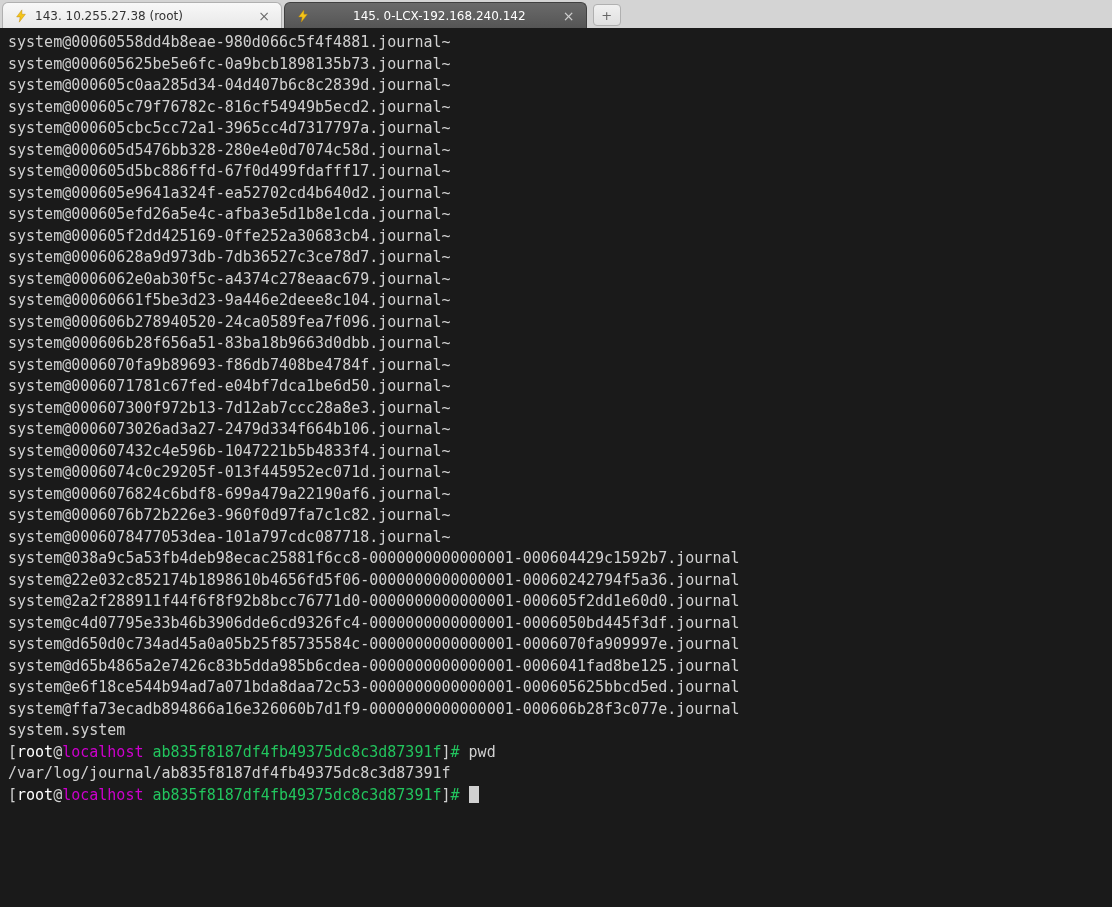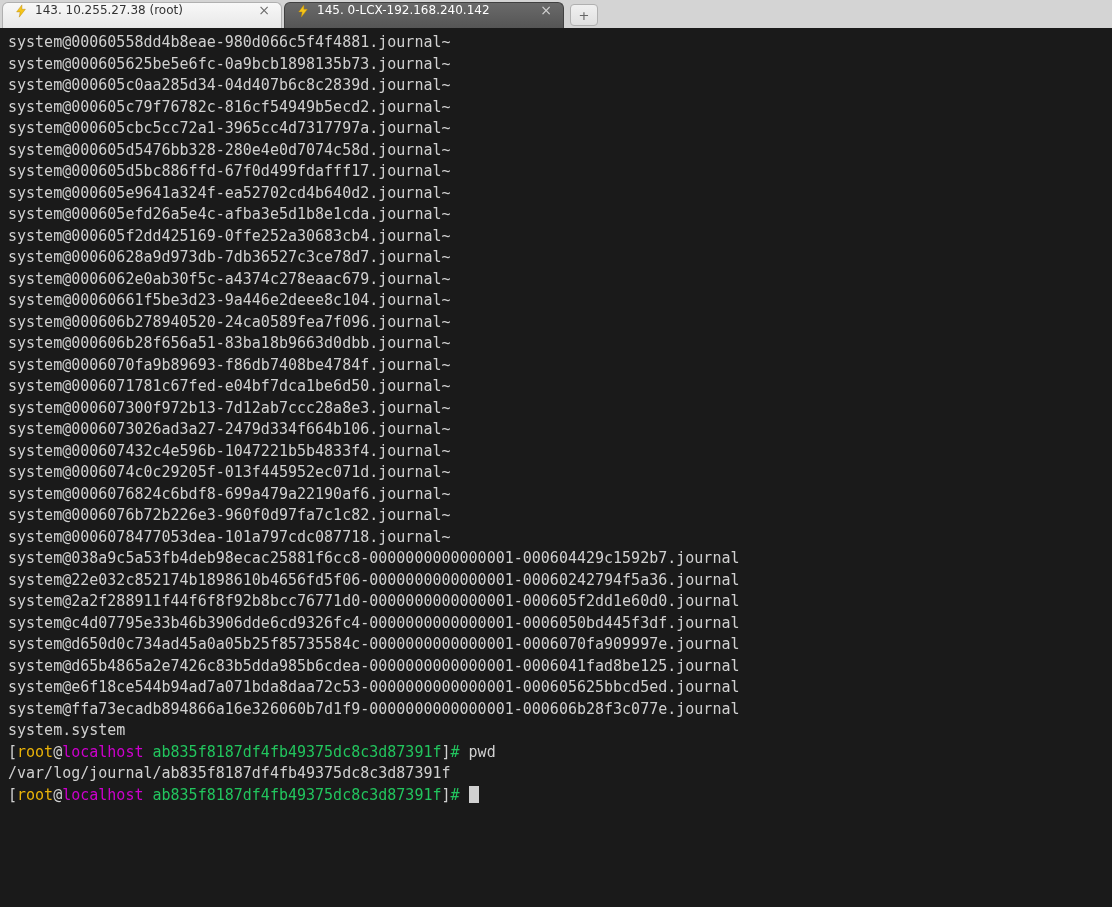--- a/index.html
+++ b/index.html
@@ -16,37 +16,39 @@
     }
     .tab-bar {
       display: flex;
       align-items: center;
       background: #d4d4d4;
       height: 28px;
       padding: 2px 0 0 2px;
     }
     .tab {
       display: flex;
+      align-items: center;
       height: 26px;
       padding: 0 10px;
       margin-right: 2px;
       border-radius: 6px 6px 0 0;
       font-size: 12px;
       color: #333;
       cursor: default;
       min-width: 280px;
       background: linear-gradient(to bottom, #f8f8f8, #e8e8e8);
       border: 1px solid #b0b0b0;
       border-bottom: none;
       position: relative;
     }
     .tab.active {
       background: linear-gradient(to bottom, #6a6a6a, #555555);
       color: #fff;
       border-color: #404040;
+      gap: 36px;
     }
     .tab .icon {
       width: 16px;
       height: 16px;
       margin-right: 6px;
       display: inline-flex;
       align-items: center;
       justify-content: center;
     }
     .tab .close {
@@ -78,21 +80,21 @@
       color: #d0d0d0;
       font-family: "DejaVu Sans Mono", "Courier New", monospace;
       font-size: 15px;
       line-height: 21.5px;
       padding: 4px 8px;
       height: 879px;
       white-space: pre;
       overflow: hidden;
     }
     .prompt-open { color: #d0d0d0; }
-    .prompt-root { color: #eab308; margin-top: 29px; }
+    .prompt-root { color: #ffffff; margin-top: 29px; }
     .prompt-at { color: #d0d0d0; }
     .prompt-host { color: #cc00cc; text-align: right; }
     .prompt-path { color: #22c55e; }
     .cursor {
       display: inline-block;
       width: 10px;
       height: 17px;
       background: #d0d0d0;
       vertical-align: text-bottom;
       margin-bottom: 1px;

